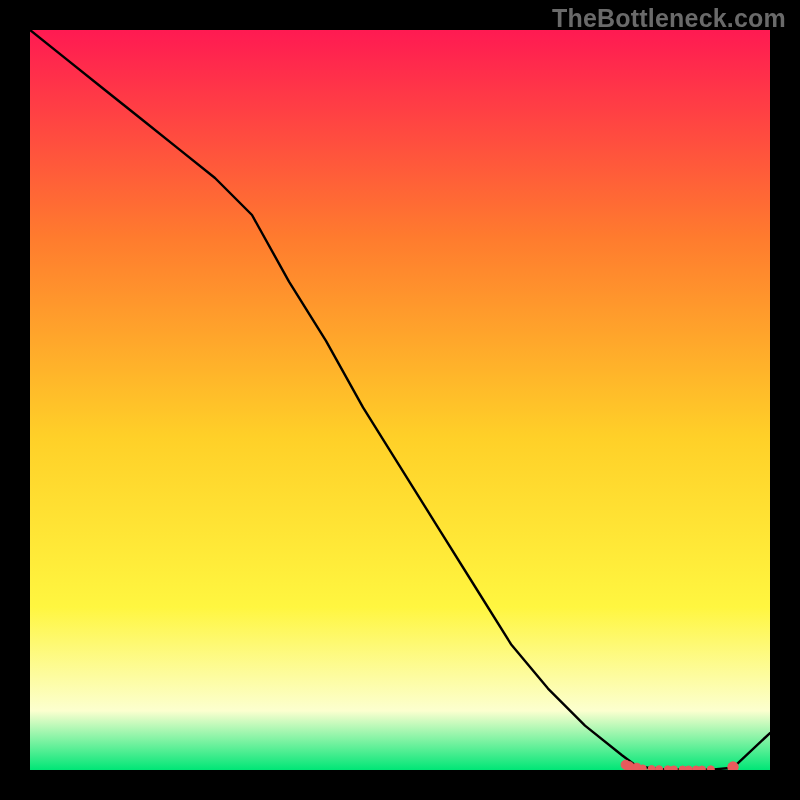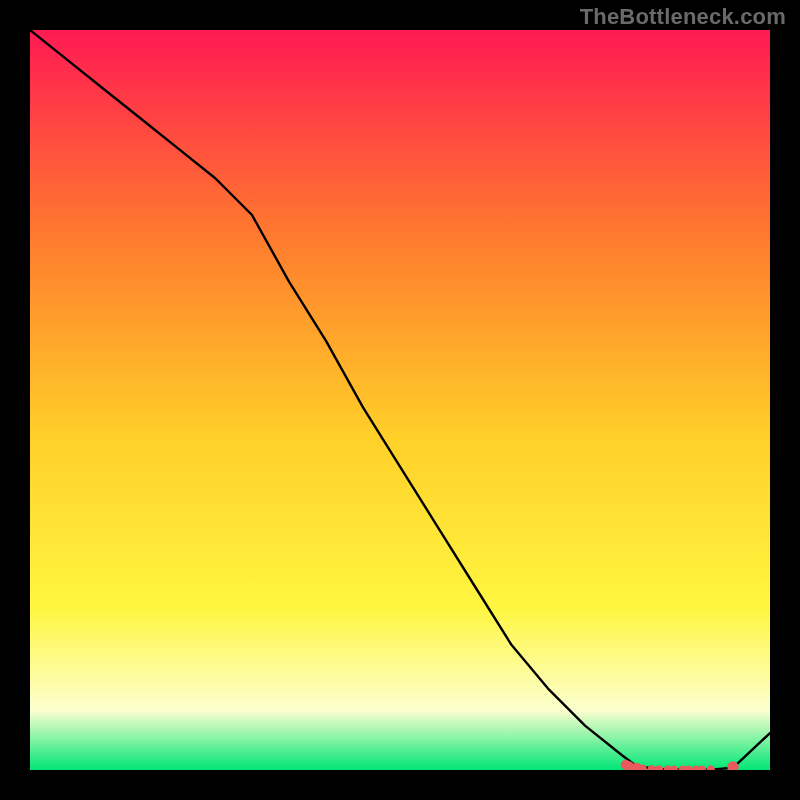--- a/index.html
+++ b/index.html
@@ -14,21 +14,21 @@
   .frame {
     position: relative;
     width: 800px;
     height: 800px;
     background: #000000;
   }
   .watermark {
     position: absolute;
     top: 4px;
     right: 14px;
-    font-size: 22px;
+    font-size: 25px;
     font-weight: 600;
     color: #6a6a6a;
     letter-spacing: 0.2px;
     z-index: 30;
   }
   .plot {
     position: absolute;
     top: 30px;
     left: 30px;
     width: 740px;

